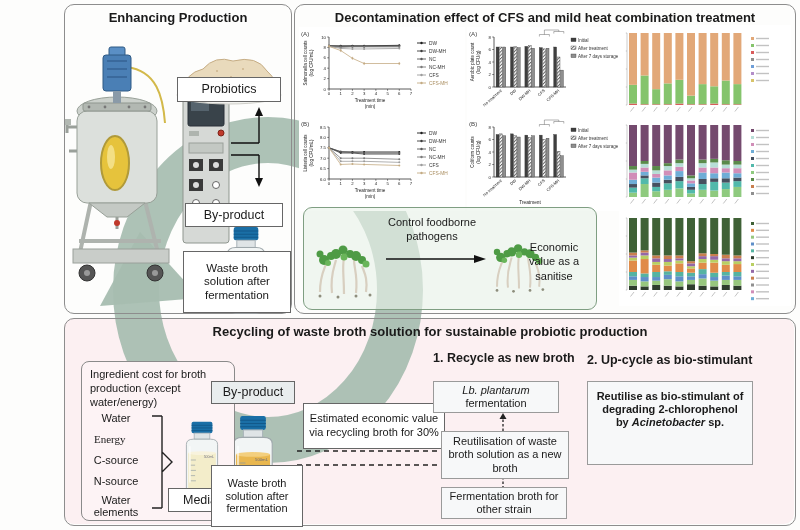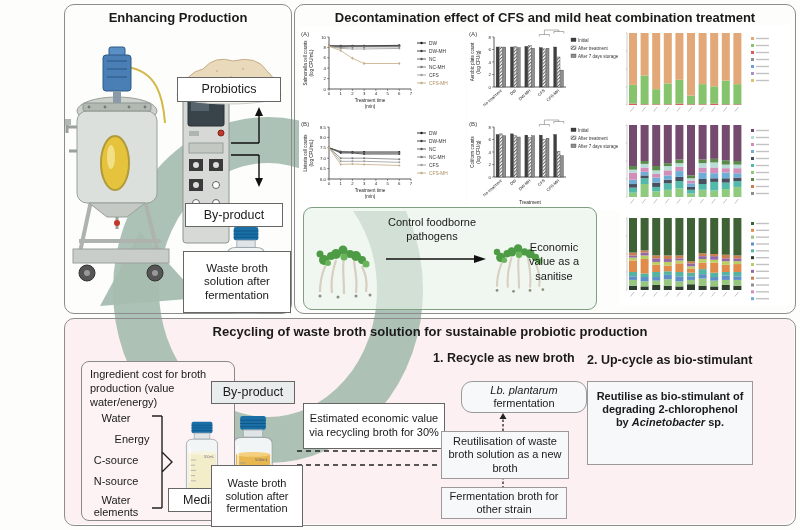--- a/index.html
+++ b/index.html
@@ -826,23 +826,23 @@
         </g>
       </svg>
       <div class="abs small" style="left:212px;top:32px;width:76px;text-align:center;line-height:1.3;">Economic value as a sanitise</div>
     </div>
   </div>
 
   <div class="panel" style="left:64px;top:318px;width:730px;height:206px;">
     <div class="panel-title">Recycling of waste broth solution for sustainable probiotic production</div>
 
     <div class="abs" style="left:16px;top:42px;width:152px;height:158px;background:#fdf3f5;border:1px solid #8a8a8a;border-radius:8px;z-index:5;">
-      <div class="abs small" style="left:8px;top:6px;width:138px;line-height:1.25;">Ingredient cost for broth production (value water/energy)</div>
+      <div class="abs small" style="left:8px;top:6px;width:138px;line-height:1.25;">Ingredient cost for broth production (except water/energy)</div>
       <div class="abs small" style="left:2px;top:50px;width:64px;text-align:center;">Water</div>
-      <div class="abs small" style="left:18px;top:71px;width:64px;text-align:center;">Energy</div>
+      <div class="abs small" style="left:12px;top:71px;width:64px;font-family:Liberation Serif, serif;">Energy</div>
       <div class="abs small" style="left:2px;top:92px;width:64px;text-align:center;">C-source</div>
       <div class="abs small" style="left:2px;top:113px;width:64px;text-align:center;">N-source</div>
       <div class="abs small" style="left:2px;top:132px;width:64px;text-align:center;line-height:1.1;">Water elements</div>
 
       <svg class="abs" style="left:66px;top:50px;" width="28" height="100" viewBox="0 0 28 100">
         <path d="M4,4 H14 M14,4 V96 M4,96 H14 M14,40 L24,50 L14,60" fill="none" stroke="#222" stroke-width="1.4"></path>
       </svg>
 
       <svg class="abs" style="left:94px;top:48px;" width="52" height="100" viewBox="0 0 60 88">
         <rect x="18" y="0" width="24" height="13" rx="2" fill="#1a6fa6"></rect>
@@ -882,21 +882,21 @@
     <div class="box dash-note" style="left:238px;top:84px;width:136px;height:40px;padding:2px;line-height:1.25;">
       <span>Estimated economic value via recycling broth for 30%</span>
     </div>
 
     <svg class="abs" style="left:228px;top:126px;z-index:4;" width="150" height="28" viewBox="0 0 150 28">
       <path d="M4,6 H146" stroke="#222" stroke-width="1.6" stroke-dasharray="5,4" fill="none"></path>
       <path d="M4,20 H146" stroke="#222" stroke-width="1.6" stroke-dasharray="5,4" fill="none"></path>
     </svg>
 
     <div class="sechead" style="left:368px;top:32px;width:150px;">1.  Recycle as new broth</div>
-    <div class="flowbox small" style="left:396px;top:62px;width:124px;height:30px;border-radius:11px;">
+    <div class="flowbox small" style="left:368px;top:62px;width:124px;height:30px;">
       <span class="it">Lb. plantarum</span>
       <span>fermentation</span>
     </div>
     <svg class="abs" style="left:432px;top:94px;z-index:4;" width="12" height="18" viewBox="0 0 12 18">
       <path d="M6,18 V5" stroke="#222" stroke-width="1.3" stroke-dasharray="2.5,2"></path>
       <polygon points="6,0 2.5,6 9.5,6" fill="#222"></polygon>
     </svg>
     <div class="flowbox small" style="left:376px;top:112px;width:124px;height:44px;padding:1px;">
       <span>Reutilisation of waste broth solution as a new broth</span>
     </div>

